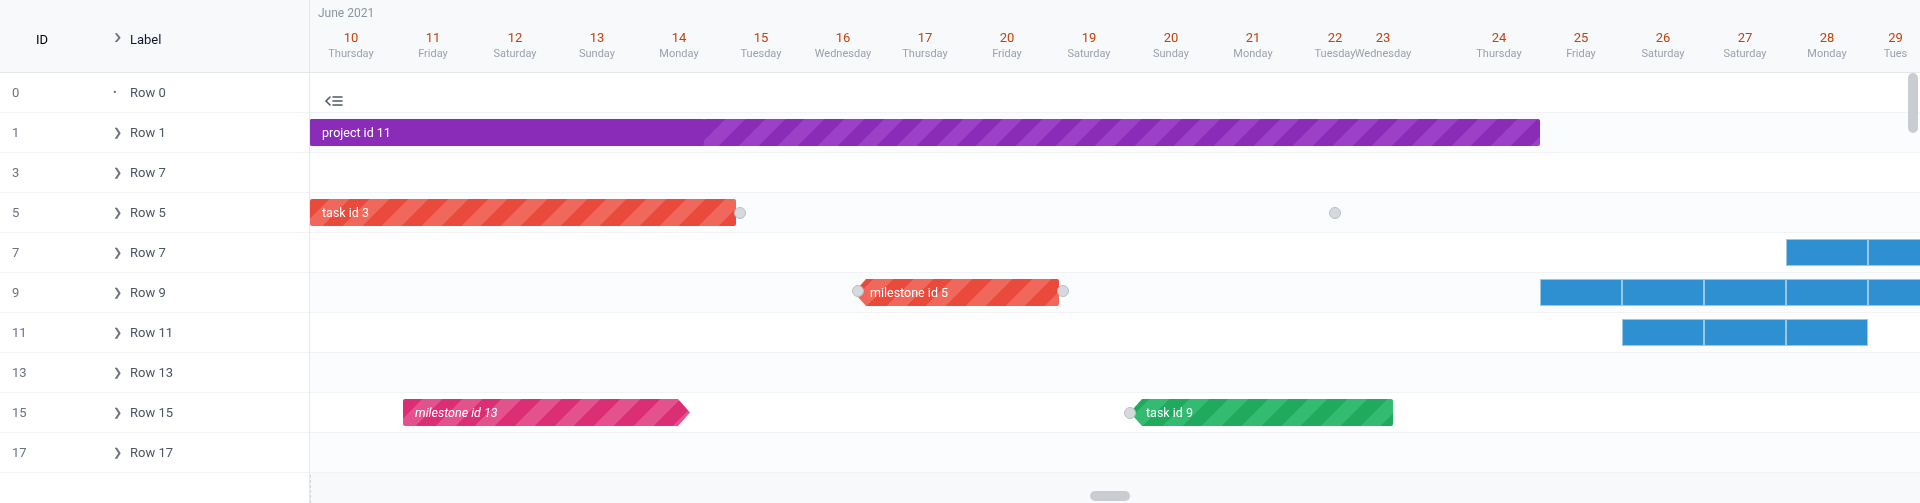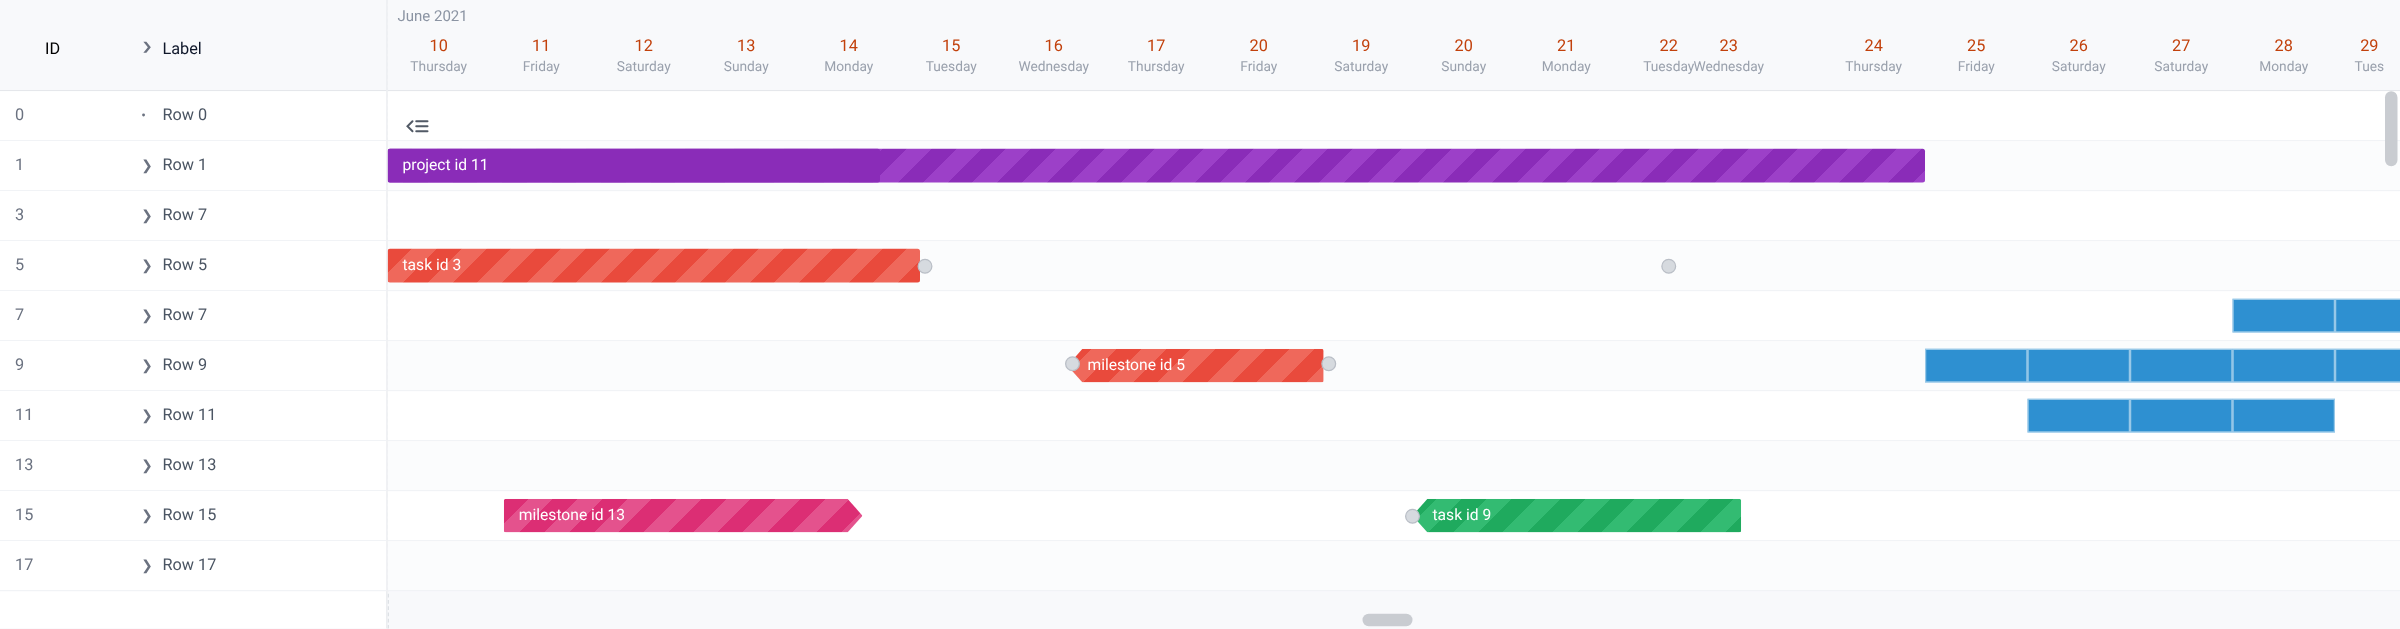--- a/index.html
+++ b/index.html
@@ -29,21 +29,21 @@
 
   .tl-body    { position:absolute; top:73px; left:0; right:0; bottom:0; }
   .tl-row     { position:absolute; left:0; right:0; height:40px; border-bottom:1px solid #f1f3f6; background:#fff; }
   .tl-row.alt { background:#fbfcfd; }
 
   .collapse-btn{ position:absolute; left:14px; top:21px; width:24px; height:14px; color:#525a66; font-size:13px; }
   .collapse-btn svg { display:block; }
 
   .bar        { position:absolute; height:27px; border-radius:2px; color:#fff; font-size:12.5px; line-height:27px; padding-left:12px; overflow:hidden; white-space:nowrap; }
   .bar.milestone-left  { clip-path: polygon(0 50%, 12px 0, 100% 0, 100% 100%, 12px 100%); }
-  .bar.milestone-right { clip-path: polygon(0 0, calc(100% - 12px) 0, 100% 50%, calc(100% - 12px) 100%, 0 100%); }
+  .bar.milestone-right { clip-path: polygon(0 0, calc(100% - 12px) 0, 100% 50%, calc(100% - 12px) 100%, 0 100%); font-style: italic; }
   .bar.milestone-both  { clip-path: polygon(0 50%, 12px 0, calc(100% - 12px) 0, 100% 50%, calc(100% - 12px) 100%, 12px 100%); }
 
   .stripe-purple { background-image: repeating-linear-gradient(135deg, #8a2cb8 0, #8a2cb8 14px, #9c40c8 14px, #9c40c8 28px); }
   .solid-purple  { background:#8a2cb8; }
   .stripe-red    { background-image: repeating-linear-gradient(135deg, #e94a3c 0, #e94a3c 14px, #ef685b 14px, #ef685b 28px); }
   .stripe-orange { background-image: repeating-linear-gradient(135deg, #e98e1f 0, #e98e1f 14px, #f0a342 14px, #f0a342 28px); }
   .stripe-pink   { background-image: repeating-linear-gradient(135deg, #dc2e74 0, #dc2e74 14px, #e4528d 14px, #e4528d 28px); }
   .stripe-green  { background-image: repeating-linear-gradient(135deg, #1faa5e 0, #1faa5e 14px, #33bb72 14px, #33bb72 28px); }
 
   .blue-cell  { position:absolute; height:27px; background:#2e90d1; border:1px solid rgba(255,255,255,.5); }

